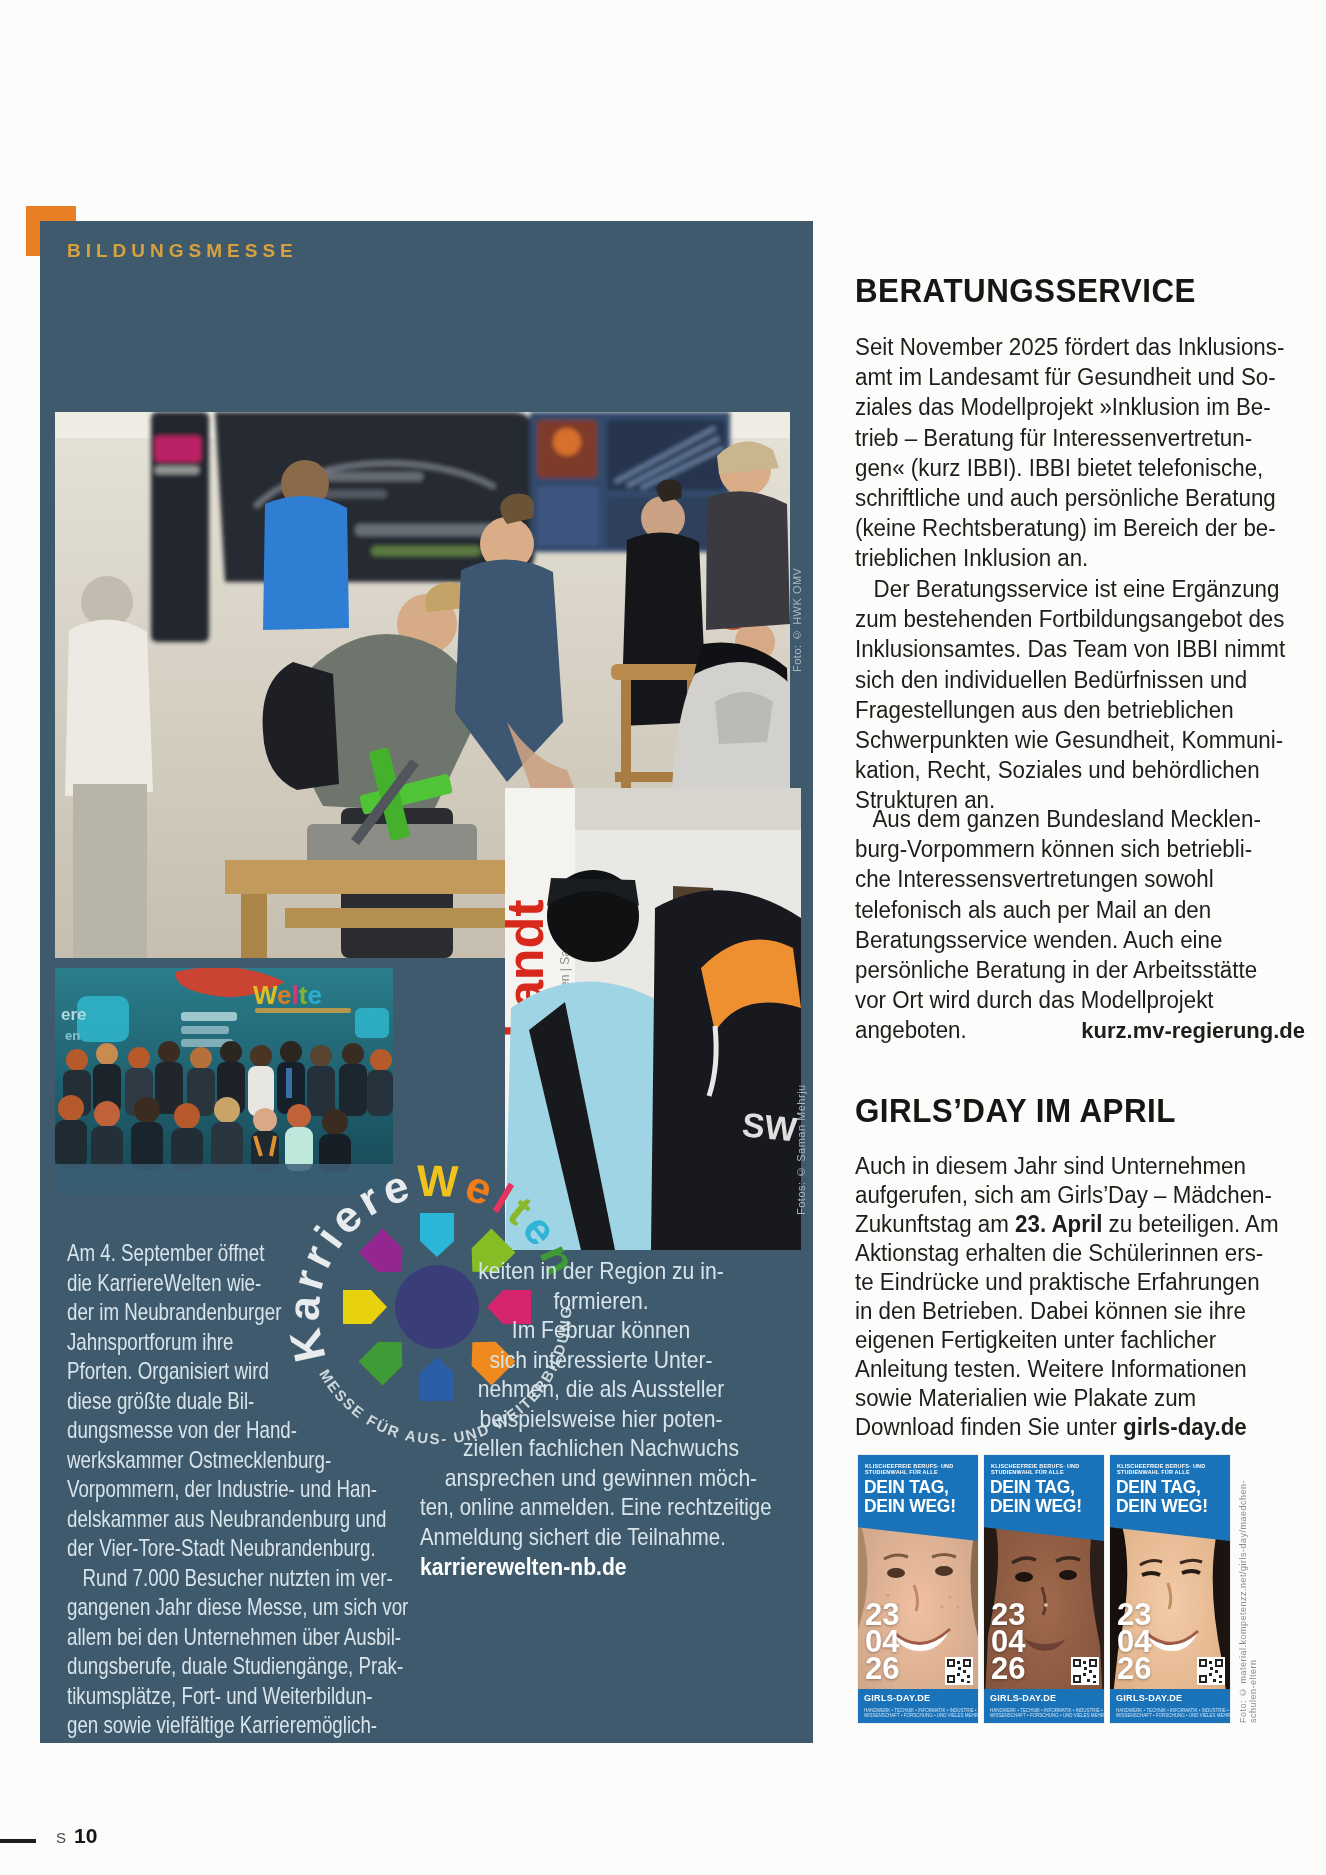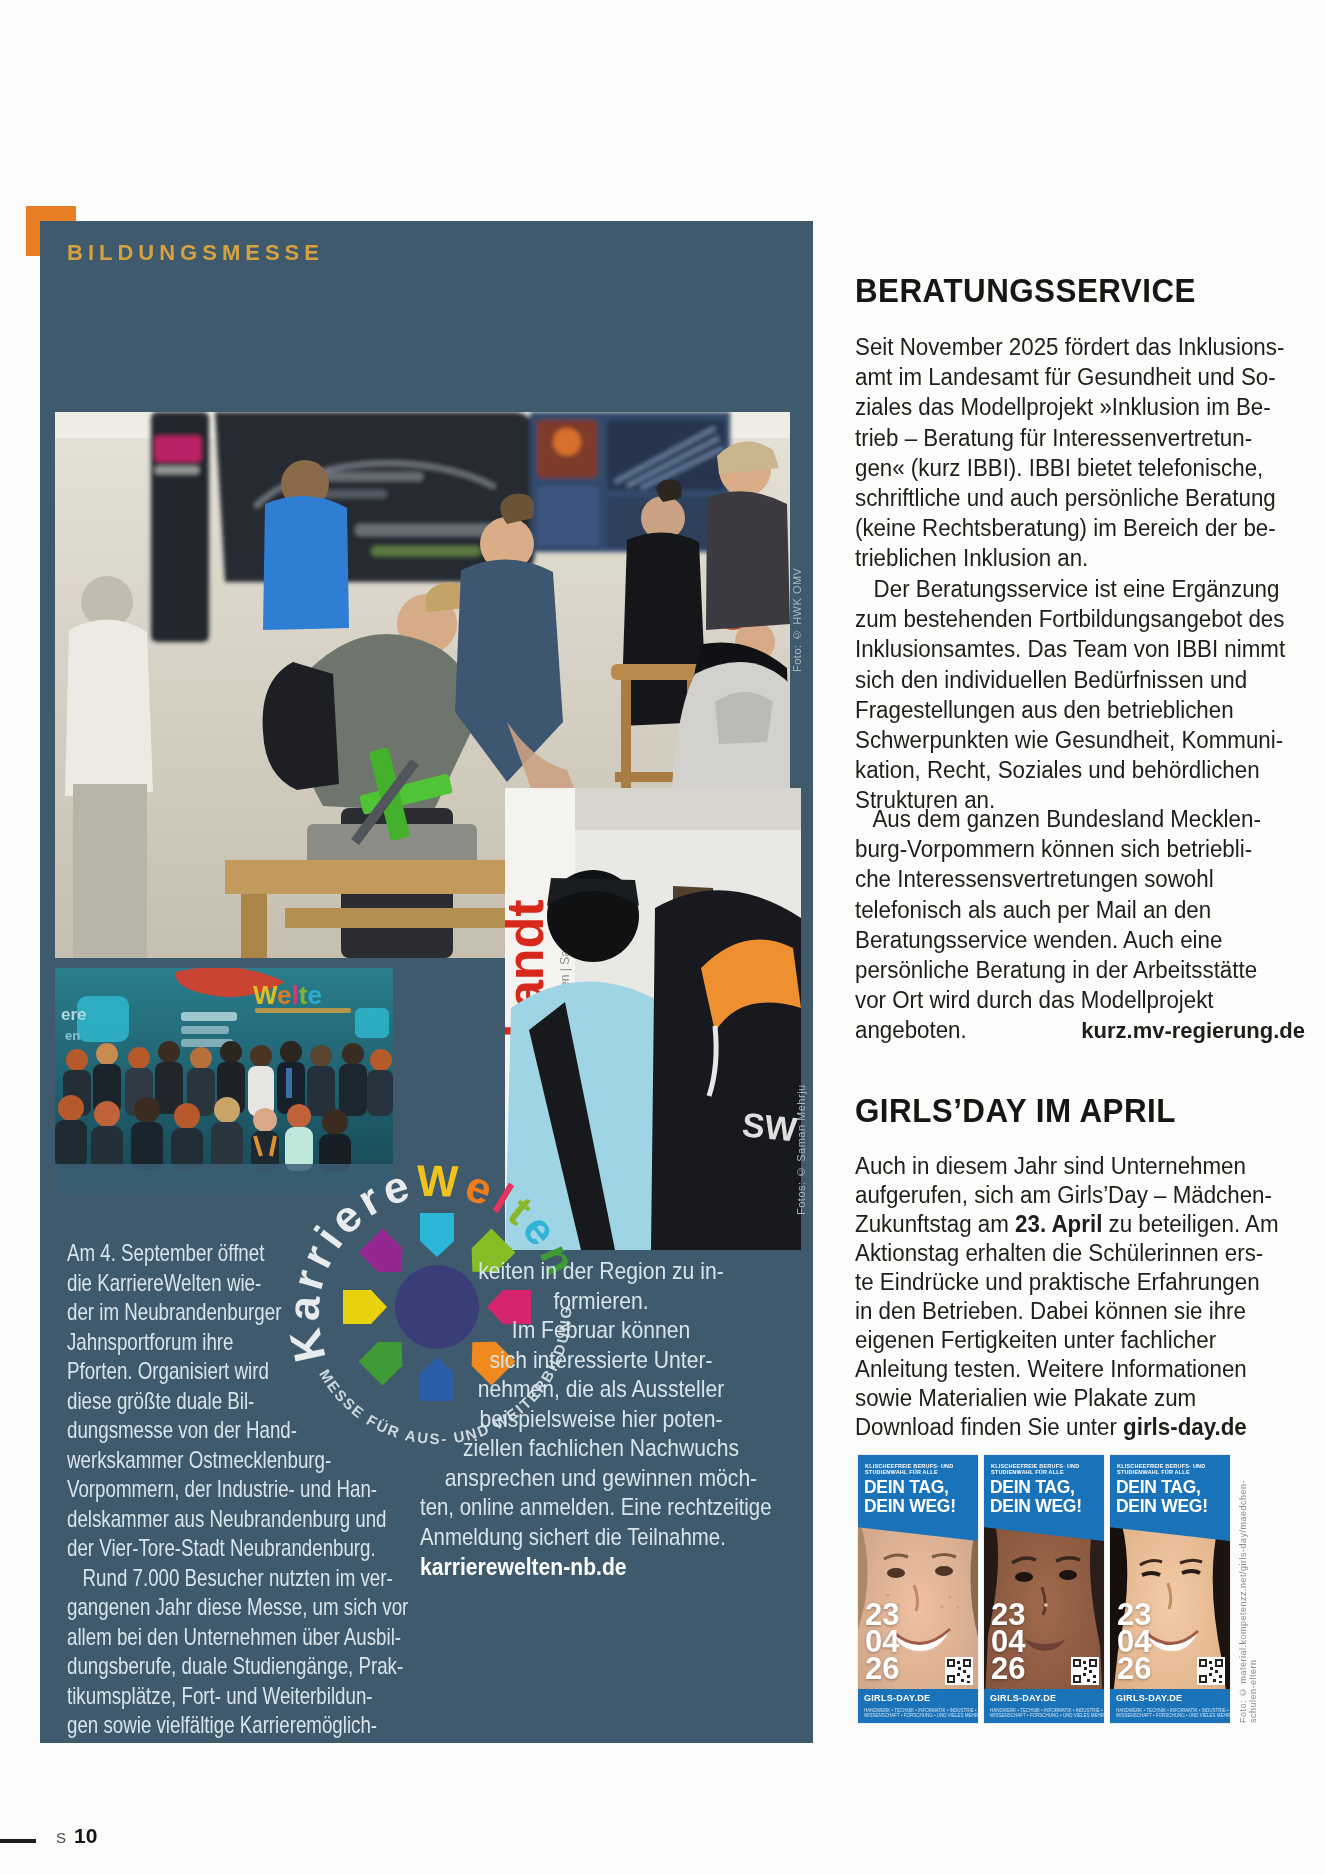--- a/index.html
+++ b/index.html
@@ -13,21 +13,21 @@
   .abs{position:absolute;}
   .pre{white-space:pre;}
   .scale85{transform:scaleX(.85);transform-origin:top left;}
   .scale88{transform:scaleX(.88);transform-origin:top left;}
   .scale78{transform:scaleX(.78);transform-origin:top left;}
   .scale95{transform:scaleX(.95);transform-origin:top left;}
 
   
   #accent-square{left:26px;top:206px;width:50px;height:50px;background:var(--orange);}
   #panel{left:40px;top:221px;width:773px;height:1522px;background:var(--panel);}
-  #kicker-left{left:67px;top:240px;font-size:22px;font-weight:600;letter-spacing:5px;color:var(--gold);}
+  #kicker-left{left:67px;top:240px;font-size:19px;font-weight:600;letter-spacing:5px;color:var(--gold);}
   #headline{left:64px;top:272px;font-size:45px;line-height:53px;font-weight:400;letter-spacing:2.5px;color:#F2F6F7;white-space:pre;}
 
   figure{margin:0;padding:0;}
   #photo1{left:55px;top:412px;width:735px;height:546px;overflow:hidden;background:#cfc9bd;}
   #photo3{left:505px;top:788px;width:296px;height:462px;overflow:hidden;background:#e9e7e3;}
   #photo2{left:55px;top:968px;width:338px;height:226px;overflow:hidden;background:#1d6d7e;}
   .vcap{writing-mode:vertical-rl;transform:rotate(180deg);font-size:11px;color:#AAB8C0;letter-spacing:.5px;}
   #cap1{left:791px;top:552px;height:120px;}
   #cap2{left:795px;top:985px;height:230px;}
 

